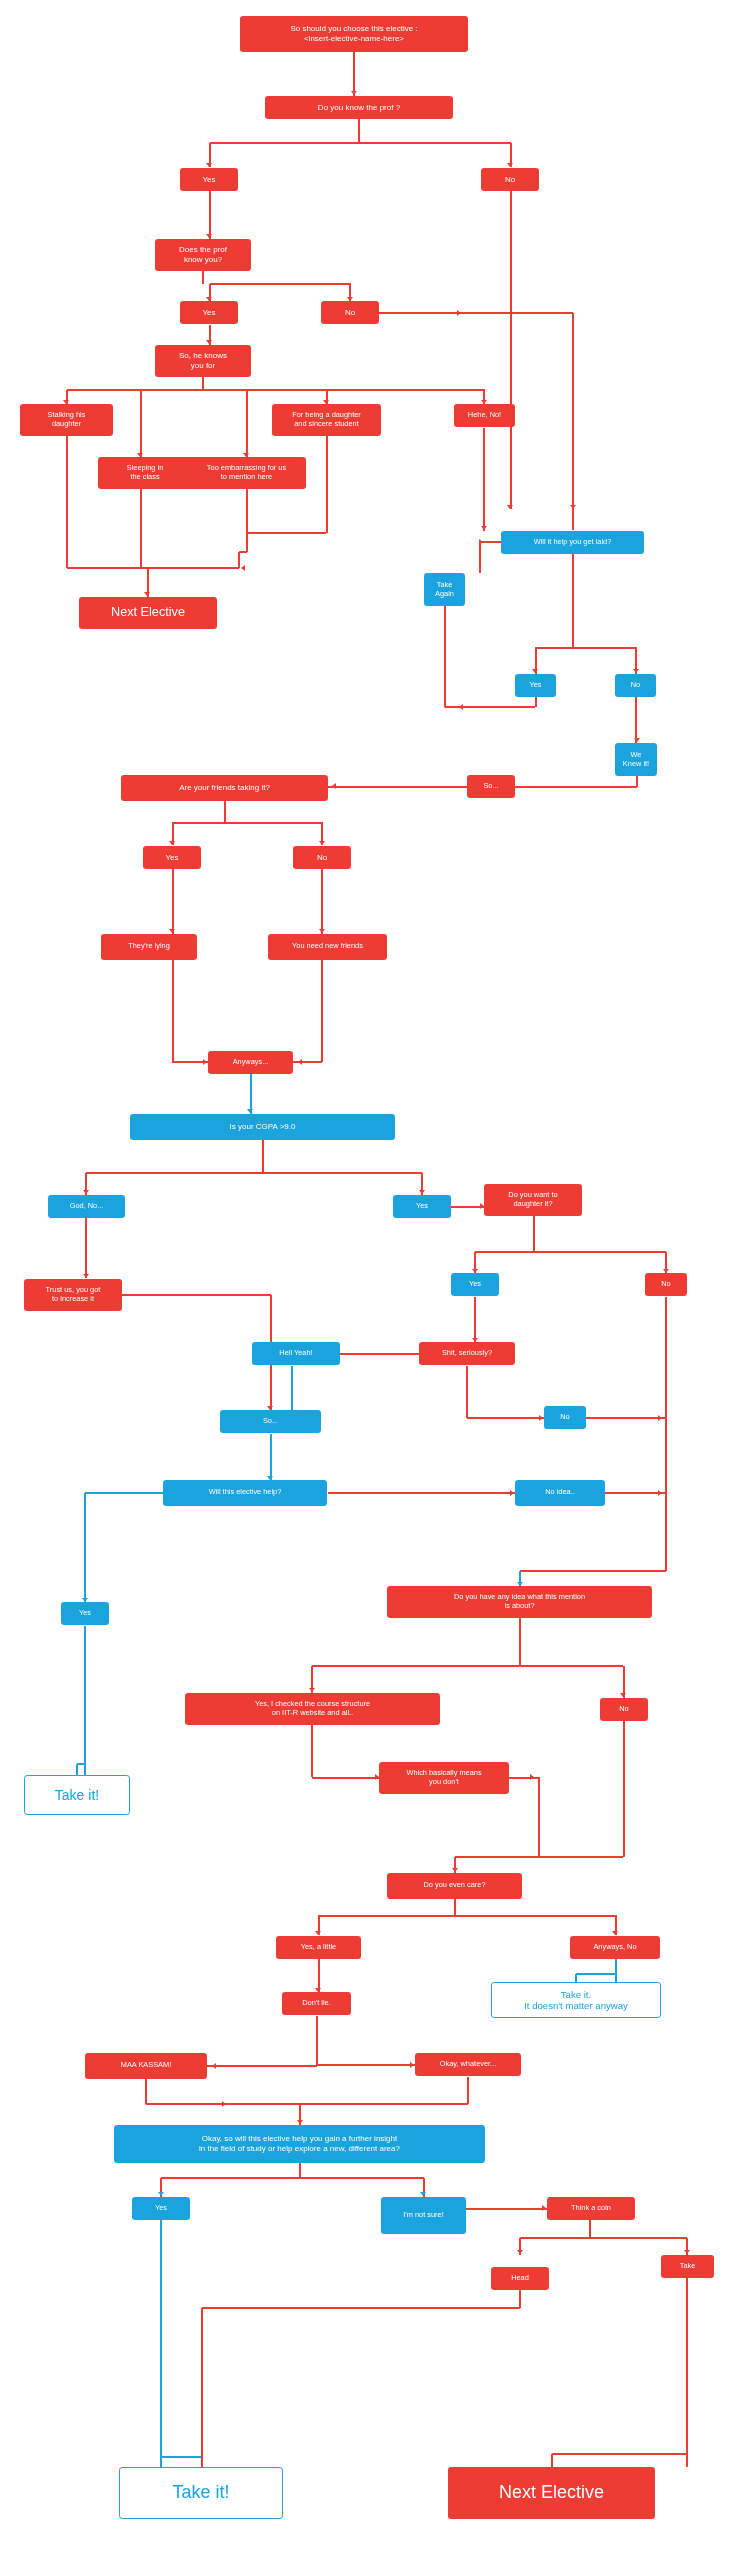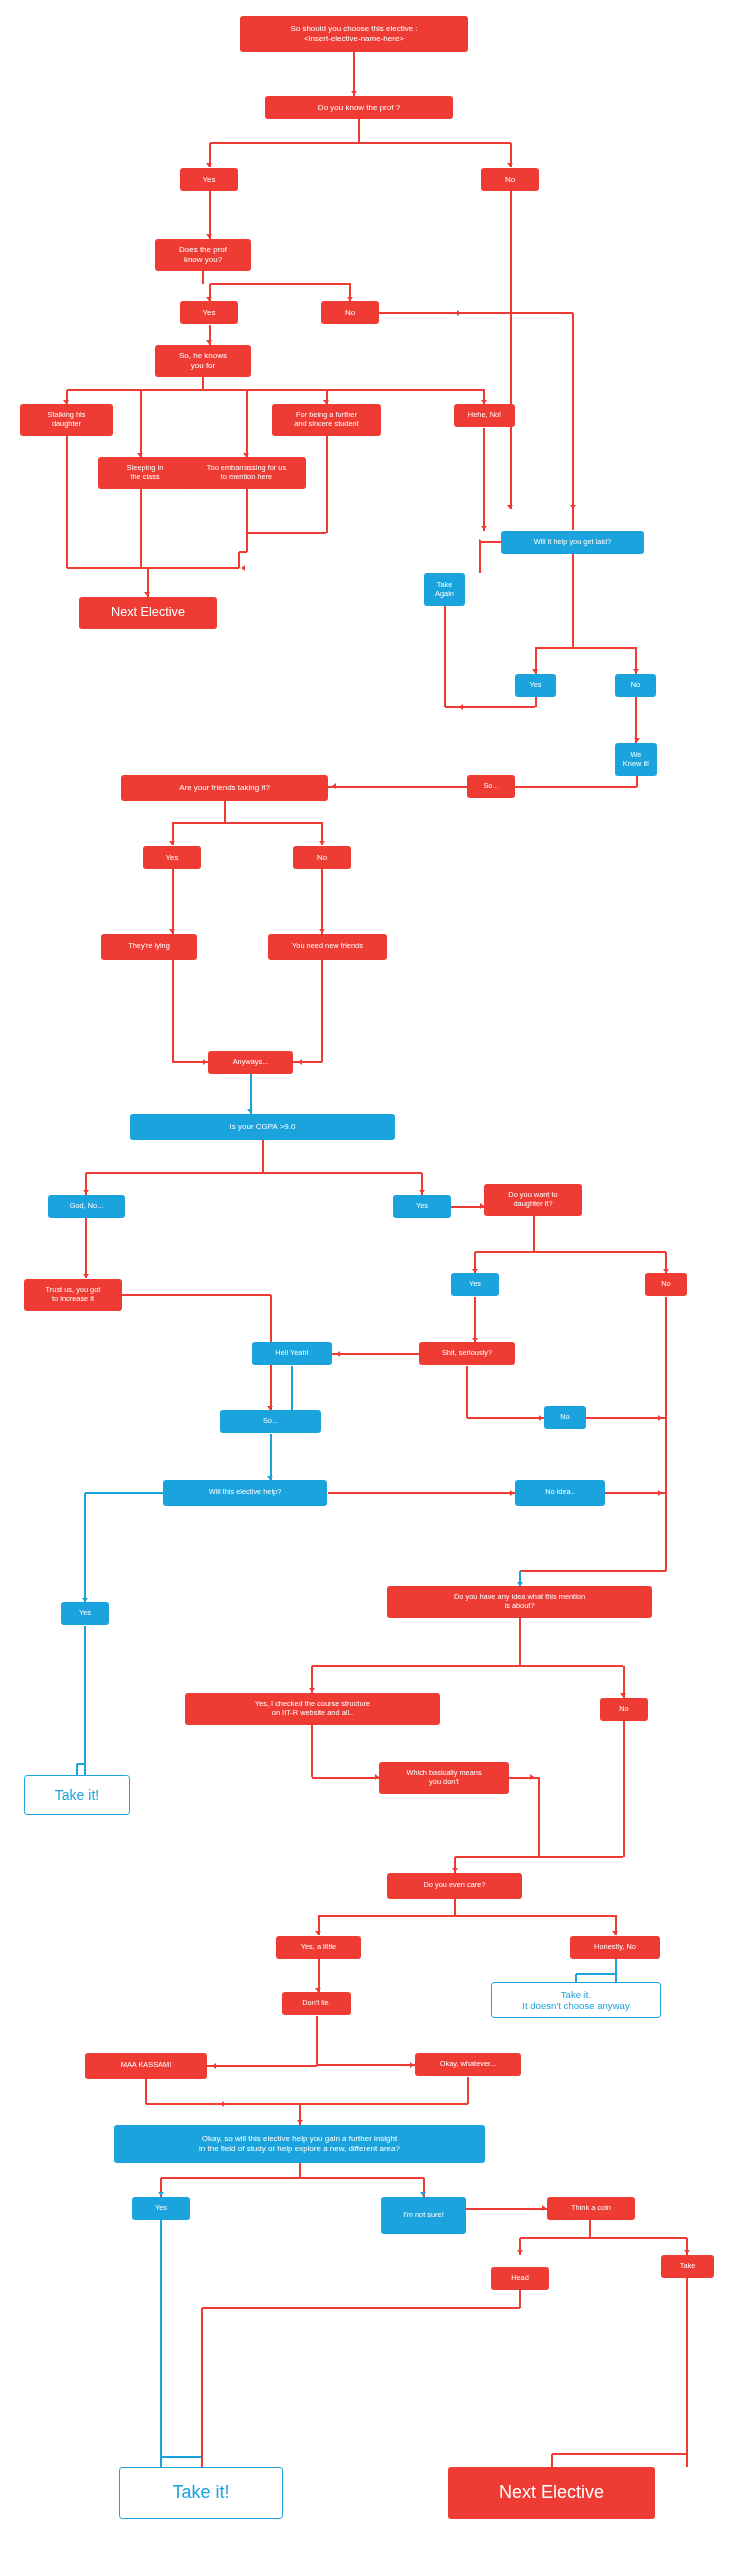--- a/index.html
+++ b/index.html
@@ -229,21 +229,21 @@
       <div class="node red" style="left: 180px; top: 301px; width: 58px; height: 23px; font-size: 8px; white-space: pre-line;">Yes</div>
       <div class="node red" style="left: 321px; top: 301px; width: 58px; height: 23px; font-size: 8px; white-space: pre-line;">No</div>
       <div class="node red" style="left: 155px; top: 345px; width: 96px; height: 32px; font-size: 8px; white-space: pre-line;">So, he knows
 you for</div>
       <div class="node red" style="left: 20px; top: 404px; width: 93px; height: 32px; font-size: 7.4px; white-space: pre-line;">Stalking his
 daughter</div>
       <div class="node red" style="left: 98px; top: 457px; width: 94px; height: 32px; font-size: 7.4px; white-space: pre-line;">Sleeping in
 the class</div>
       <div class="node red" style="left: 187px; top: 457px; width: 119px; height: 32px; font-size: 7.4px; white-space: pre-line;">Too embarrassing for us
 to mention here</div>
-      <div class="node red" style="left: 272px; top: 404px; width: 109px; height: 32px; font-size: 7.4px; white-space: pre-line;">For being a further
+      <div class="node red" style="left: 272px; top: 404px; width: 109px; height: 32px; font-size: 7.4px; white-space: pre-line;">For being a daughter
 and sincere student</div>
       <div class="node red" style="left: 454px; top: 404px; width: 61px; height: 23px; font-size: 7.4px; white-space: pre-line;">Hehe, No!</div>
       <div class="node red" style="left: 79px; top: 597px; width: 138px; height: 32px; font-size: 12.7px; white-space: pre-line;">Next Elective</div>
       <div class="node blue" style="left: 501px; top: 531px; width: 143px; height: 23px; font-size: 7.4px; white-space: pre-line;">Will it help you get laid?</div>
       <div class="node blue" style="left: 424px; top: 573px; width: 41px; height: 33px; font-size: 7.4px; white-space: pre-line;">Take
 Again</div>
       <div class="node blue" style="left: 515px; top: 674px; width: 41px; height: 23px; font-size: 7.4px; white-space: pre-line;">Yes</div>
       <div class="node blue" style="left: 615px; top: 674px; width: 41px; height: 23px; font-size: 7.4px; white-space: pre-line;">No</div>
       <div class="node blue" style="left: 615px; top: 743px; width: 42px; height: 33px; font-size: 7.4px; white-space: pre-line;">We
 Knew it!</div>
@@ -256,41 +256,41 @@
       <div class="node red" style="left: 208px; top: 1051px; width: 85px; height: 23px; font-size: 7.4px; white-space: pre-line;">Anyways...</div>
       <div class="node blue" style="left: 130px; top: 1114px; width: 265px; height: 25.5px; font-size: 8px; white-space: pre-line;">Is your CGPA &gt;9.0</div>
       <div class="node blue" style="left: 48px; top: 1195px; width: 77px; height: 23px; font-size: 7.4px; white-space: pre-line;">God, No...</div>
       <div class="node blue" style="left: 393px; top: 1195px; width: 58px; height: 23px; font-size: 7.4px; white-space: pre-line;">Yes</div>
       <div class="node red" style="left: 484px; top: 1184px; width: 98px; height: 32px; font-size: 7.4px; white-space: pre-line;">Do you want to
 daughter it?</div>
       <div class="node blue" style="left: 451px; top: 1273px; width: 48px; height: 23px; font-size: 7.4px; white-space: pre-line;">Yes</div>
       <div class="node red" style="left: 645px; top: 1273px; width: 42px; height: 23px; font-size: 7.4px; white-space: pre-line;">No</div>
       <div class="node red" style="left: 24px; top: 1279px; width: 98px; height: 32px; font-size: 7.4px; white-space: pre-line;">Trust us, you got
 to increase it</div>
-      <div class="node blue" style="left: 252px; top: 1342px; width: 80px; height: 23px; font-size: 7.4px; white-space: pre-line;">Hell Yeah!</div>
+      <div class="node blue" style="left: 252px; top: 1342px; width: 88px; height: 23px; font-size: 7.4px; white-space: pre-line;">Hell Yeah!</div>
       <div class="node red" style="left: 419px; top: 1342px; width: 96px; height: 23px; font-size: 7.4px; white-space: pre-line;">Shit, seriously?</div>
       <div class="node blue" style="left: 220px; top: 1410px; width: 101px; height: 23px; font-size: 7.4px; white-space: pre-line;">So...</div>
       <div class="node blue" style="left: 544px; top: 1406px; width: 42px; height: 23px; font-size: 7.4px; white-space: pre-line;">No</div>
       <div class="node blue" style="left: 163px; top: 1480px; width: 164px; height: 25.5px; font-size: 7.4px; white-space: pre-line;">Will this elective help?</div>
       <div class="node blue" style="left: 515px; top: 1480px; width: 90px; height: 25.5px; font-size: 7.4px; white-space: pre-line;">No idea..</div>
       <div class="node red" style="left: 387px; top: 1586px; width: 265px; height: 32px; font-size: 7.4px; white-space: pre-line;">Do you have any idea what this mention
 is about?</div>
       <div class="node blue" style="left: 61px; top: 1602px; width: 48px; height: 23px; font-size: 7.4px; white-space: pre-line;">Yes</div>
       <div class="node red" style="left: 185px; top: 1693px; width: 255px; height: 32px; font-size: 7.4px; white-space: pre-line;">Yes, I checked the course structure
 on IIT-R website and all..</div>
       <div class="node red" style="left: 600px; top: 1698px; width: 48px; height: 23px; font-size: 7.4px; white-space: pre-line;">No</div>
       <div class="node red" style="left: 379px; top: 1762px; width: 130px; height: 32px; font-size: 7.4px; white-space: pre-line;">Which basically means
 you don't</div>
       <div class="node outline" style="left: 24px; top: 1775px; width: 106px; height: 40px; font-size: 14px; white-space: pre-line;">Take it!</div>
       <div class="node red" style="left: 387px; top: 1873px; width: 135px; height: 25.5px; font-size: 7.4px; white-space: pre-line;">Do you even care?</div>
       <div class="node red" style="left: 276px; top: 1936px; width: 85px; height: 23px; font-size: 7.4px; white-space: pre-line;">Yes, a little</div>
-      <div class="node red" style="left: 570px; top: 1936px; width: 90px; height: 23px; font-size: 7.4px; white-space: pre-line;">Honestly, No</div>
+      <div class="node red" style="left: 570px; top: 1936px; width: 90px; height: 23px; font-size: 7.4px; white-space: pre-line;">Anyways, No</div>
       <div class="node red" style="left: 282px; top: 1992px; width: 69px; height: 23px; font-size: 7.4px; white-space: pre-line;">Don't lie.</div>
       <div class="node outline" style="left: 491px; top: 1982px; width: 170px; height: 36px; font-size: 9.6px; white-space: pre-line;">Take it.
-It doesn't choose anyway</div>
+It doesn't matter anyway</div>
       <div class="node red" style="left: 85px; top: 2053px; width: 122px; height: 25.5px; font-size: 7.4px; white-space: pre-line;">MAA KASSAM!</div>
       <div class="node red" style="left: 415px; top: 2053px; width: 106px; height: 23px; font-size: 7.4px; white-space: pre-line;">Okay, whatever...</div>
       <div class="node blue" style="left: 114px; top: 2125px; width: 371px; height: 38px; font-size: 8px; white-space: pre-line;">Okay, so will this elective help you gain a further insight
 in the field of study or help explore a new,  different area?</div>
       <div class="node blue" style="left: 132px; top: 2197px; width: 58px; height: 23px; font-size: 7.4px; white-space: pre-line;">Yes</div>
       <div class="node blue" style="left: 381px; top: 2197px; width: 85px; height: 37px; font-size: 7.4px; white-space: pre-line;">I'm not sure!</div>
       <div class="node red" style="left: 547px; top: 2197px; width: 88px; height: 23px; font-size: 7.4px; white-space: pre-line;">Think a coin</div>
       <div class="node red" style="left: 491px; top: 2255px; width: 58px; height: 23px; font-size: 7.4px; white-space: pre-line; margin-top: 12px;">Head</div>
       <div class="node red" style="left: 661px; top: 2255px; width: 53px; height: 23px; font-size: 7.4px; white-space: pre-line;">Take</div>
       <div class="node outline" style="left: 119px; top: 2467px; width: 164px; height: 52px; font-size: 18px; white-space: pre-line;">Take it!</div>

